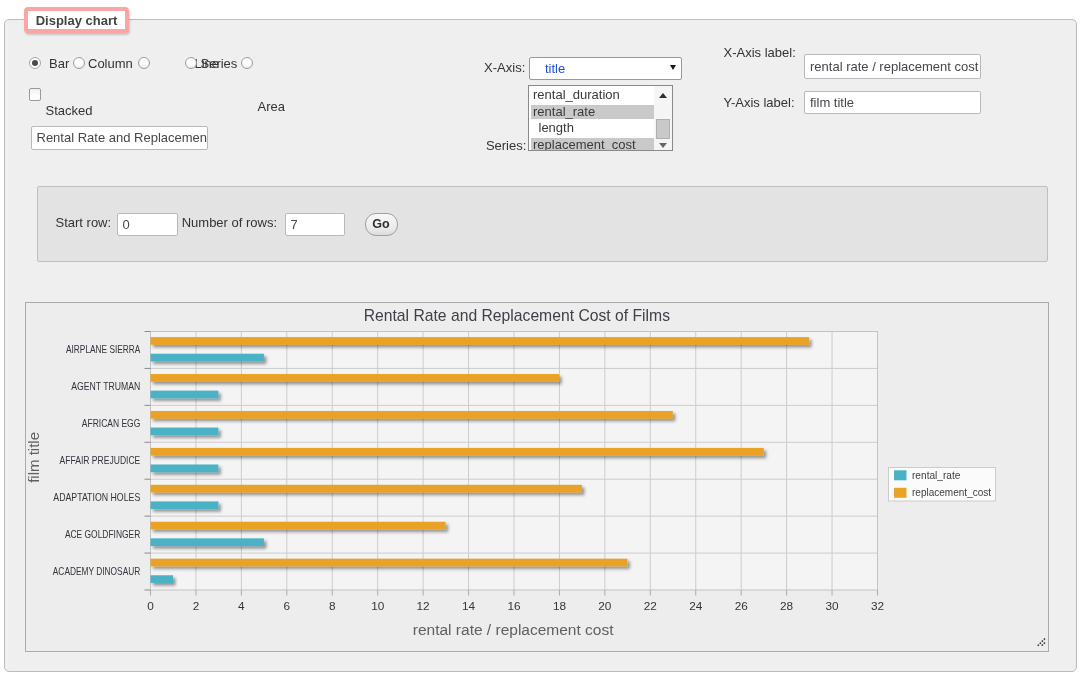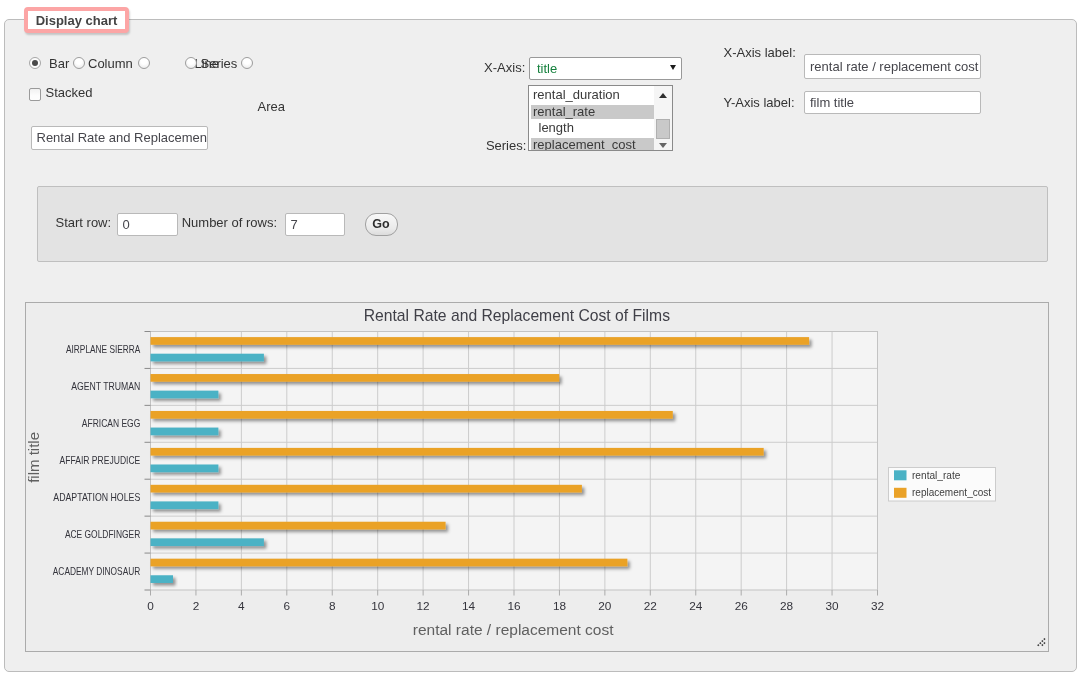--- a/index.html
+++ b/index.html
@@ -26,26 +26,26 @@
 <div class="lbl" style="left:88px; top:56.4px;">Column</div>
 <div class="abs" style="left:138px; top:56.5px; width:12px; height:12px; border:1px solid #9d9d9d; border-radius:50%; background:radial-gradient(circle at 50% 32%, #ffffff 35%, #e7e7e7 95%);"></div>
 <div class="lbl" style="left:153.5px; top:56.4px;margin-left:41px;">Line</div>
 <div class="abs" style="left:185px; top:56.5px; width:12px; height:12px; border:1px solid #9d9d9d; border-radius:50%; background:radial-gradient(circle at 50% 32%, #ffffff 35%, #e7e7e7 95%);"></div>
 <div class="lbl" style="left:200.5px; top:56.4px;">Series</div>
 <div class="abs" style="left:240.5px; top:56.5px; width:12px; height:12px; border:1px solid #9d9d9d; border-radius:50%; background:radial-gradient(circle at 50% 32%, #ffffff 35%, #e7e7e7 95%);"></div>
 <div class="lbl" style="left:257.5px; top:56.4px;margin-top:43px;">Area</div>
 
 <div class="abs" style="left:28.5px; top:88px; width:12.5px; height:12.5px; border:1px solid #9a9a9a;
      border-radius:2px; background:linear-gradient(#f1f1f1, #fdfdfd 60%);"></div>
-<div class="lbl" style="left:45.5px; top:85px;">Stacked</div>
+<div class="lbl" style="left:45.5px; top:103px;">Stacked</div>
 
 <div class="inp" style="left:30.5px; top:125.5px; width:177px; height:24px;">Rental Rate and Replacement Cost of Films</div>
 
 <div class="lbl" style="left:484.1px; top:59.8px;">X-Axis:</div>
-<div class="inp" style="left:529px; top:56.5px; width:153px; height:23px; border-color:#999; padding-left:7px; color:#15803d;">title</div>
+<div class="inp" style="left:529px; top:56.5px; width:153px; height:23px; border-color:#999; padding-left:15px; color:#1d4ed8;">title</div>
 <div class="abs" style="left:670px; top:65.3px; width:0; height:0;
      border-left:3.5px solid transparent; border-right:3.5px solid transparent; border-top:5px solid #1c1c1c;"></div>
 
 <div class="lbl" style="left:485.9px; top:138.2px;">Series:</div>
 <div class="abs" style="left:528px; top:85px; width:145px; height:66px; background:#fff; border:1px solid #8a8a8a; overflow:hidden; font-size:13px; color:#3a3a3a; line-height:14.6px;">
   <div style="position:absolute; left:1.5px; top:2.2px; width:127px; height:14.6px; padding-left:2.5px;">rental_duration</div>
   <div style="position:absolute; left:1.5px; top:18.8px; width:127px; height:14.6px; padding-left:2.5px; background:#c9c9c9;">rental_rate</div>
   <div style="position:absolute; left:1.5px; top:35.4px; width:127px; height:14.6px; padding-left:8px;">length</div>
   <div style="position:absolute; left:1.5px; top:52px; width:127px; height:14.6px; padding-left:2.5px; background:#c9c9c9;">replacement_cost</div>
   <div style="position:absolute; right:0; top:0; width:18px; height:64px; background:#f5f5f5;"></div>

